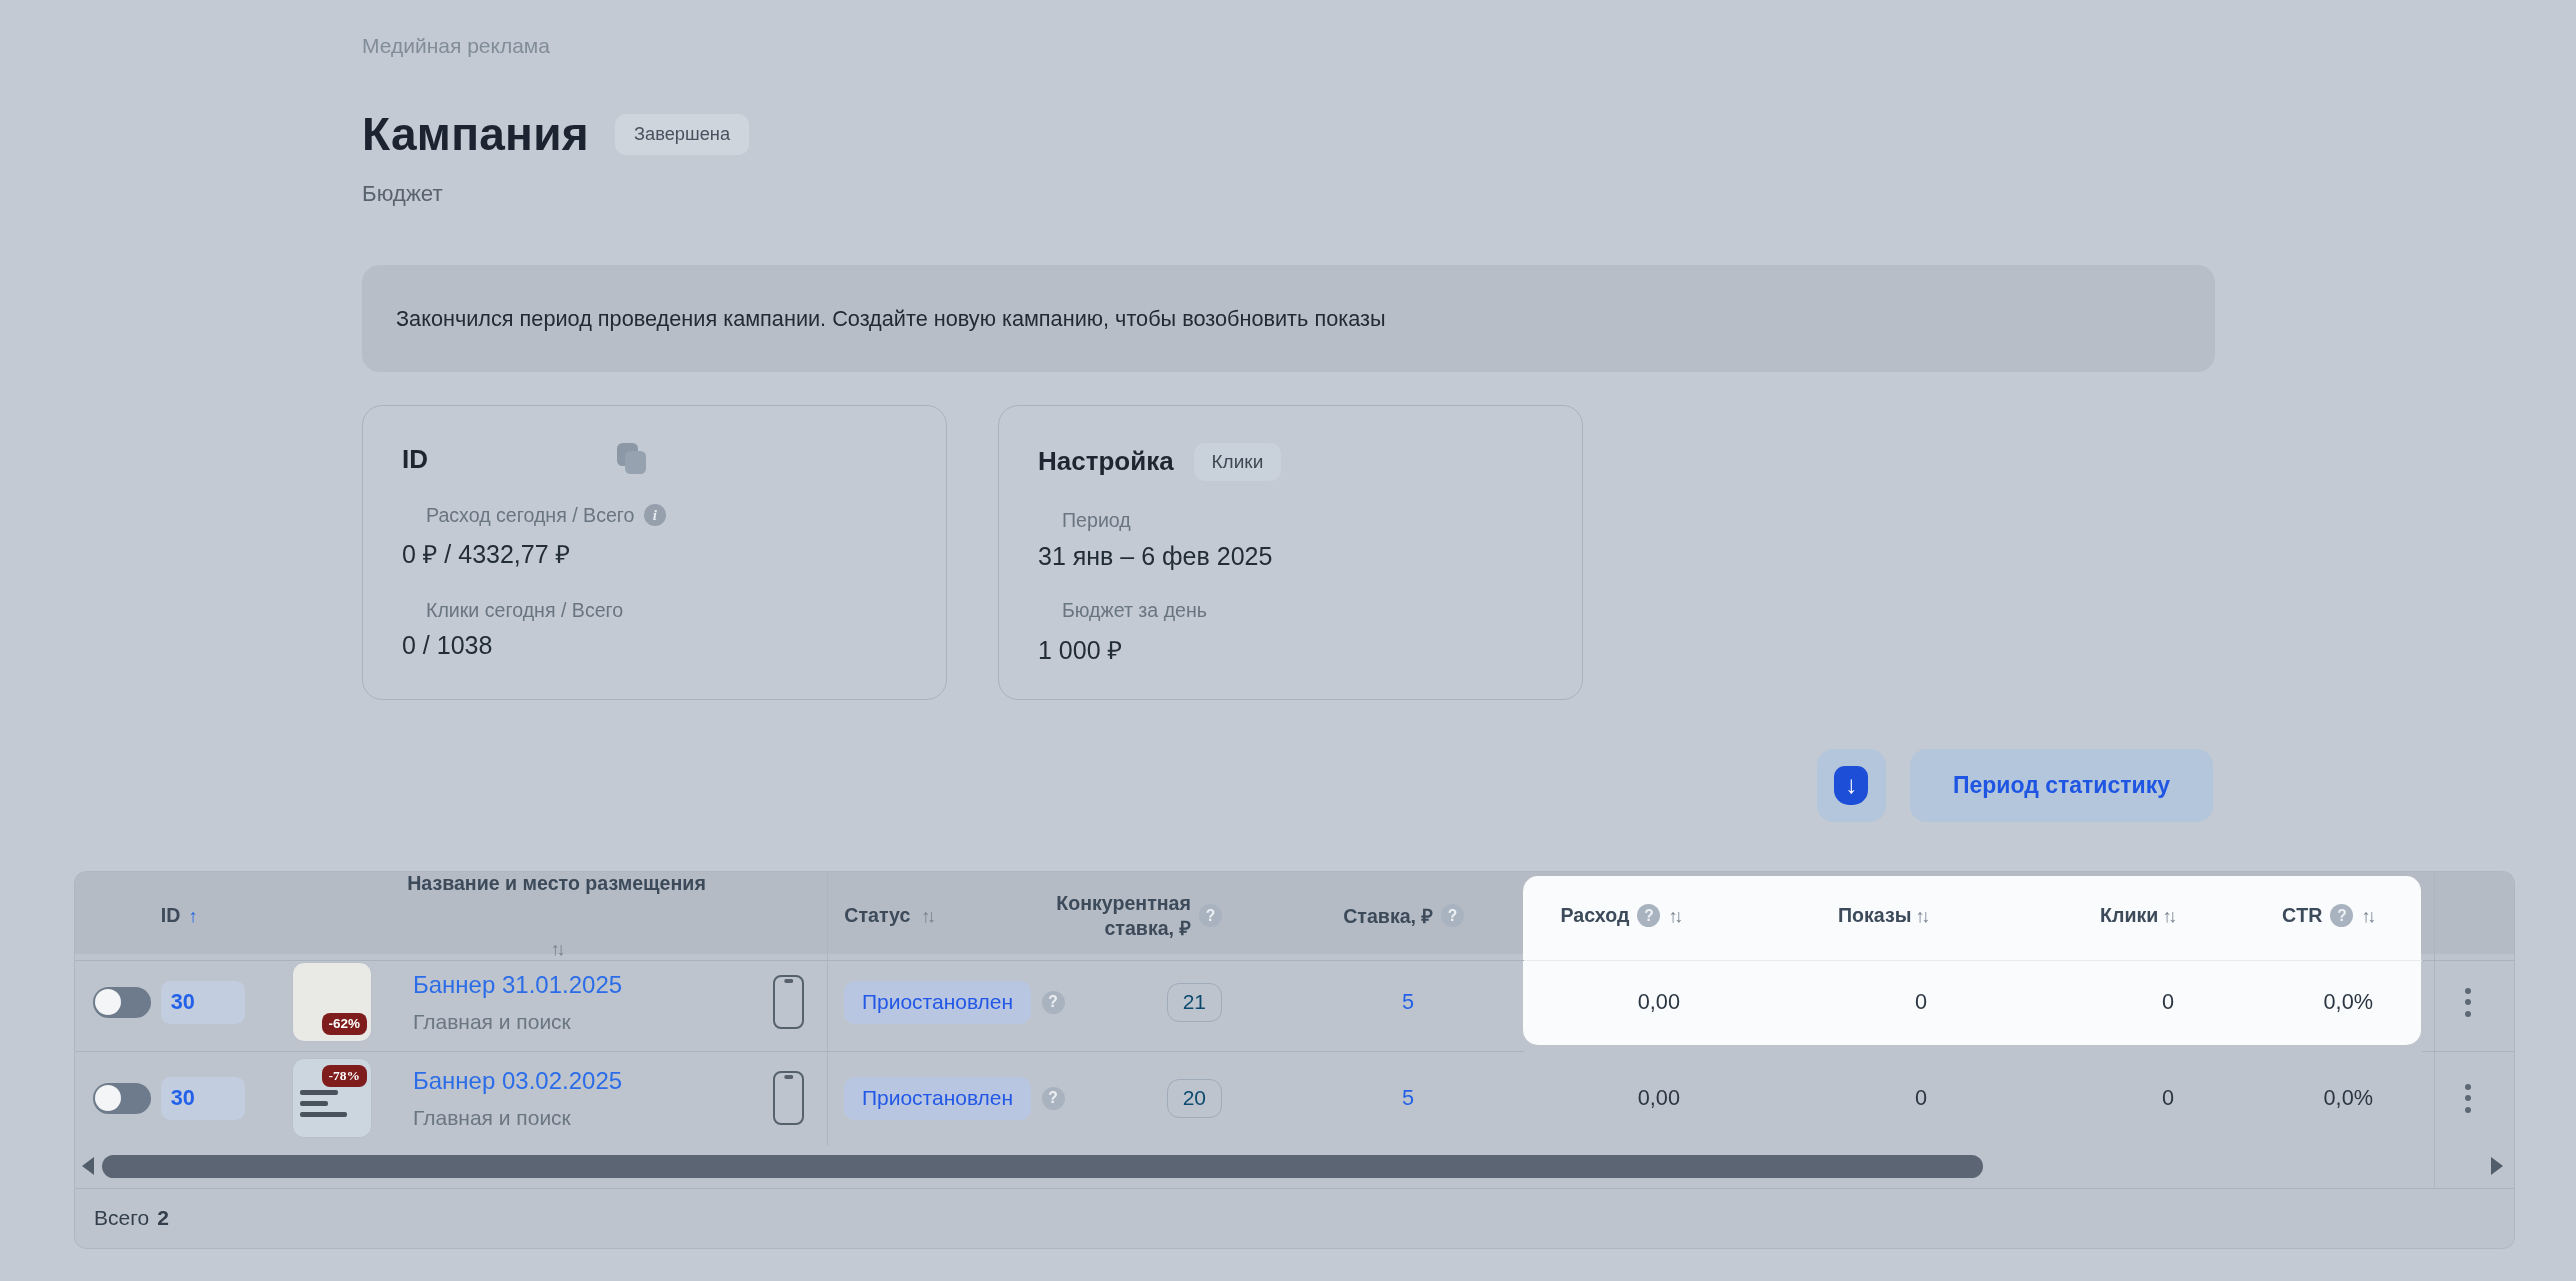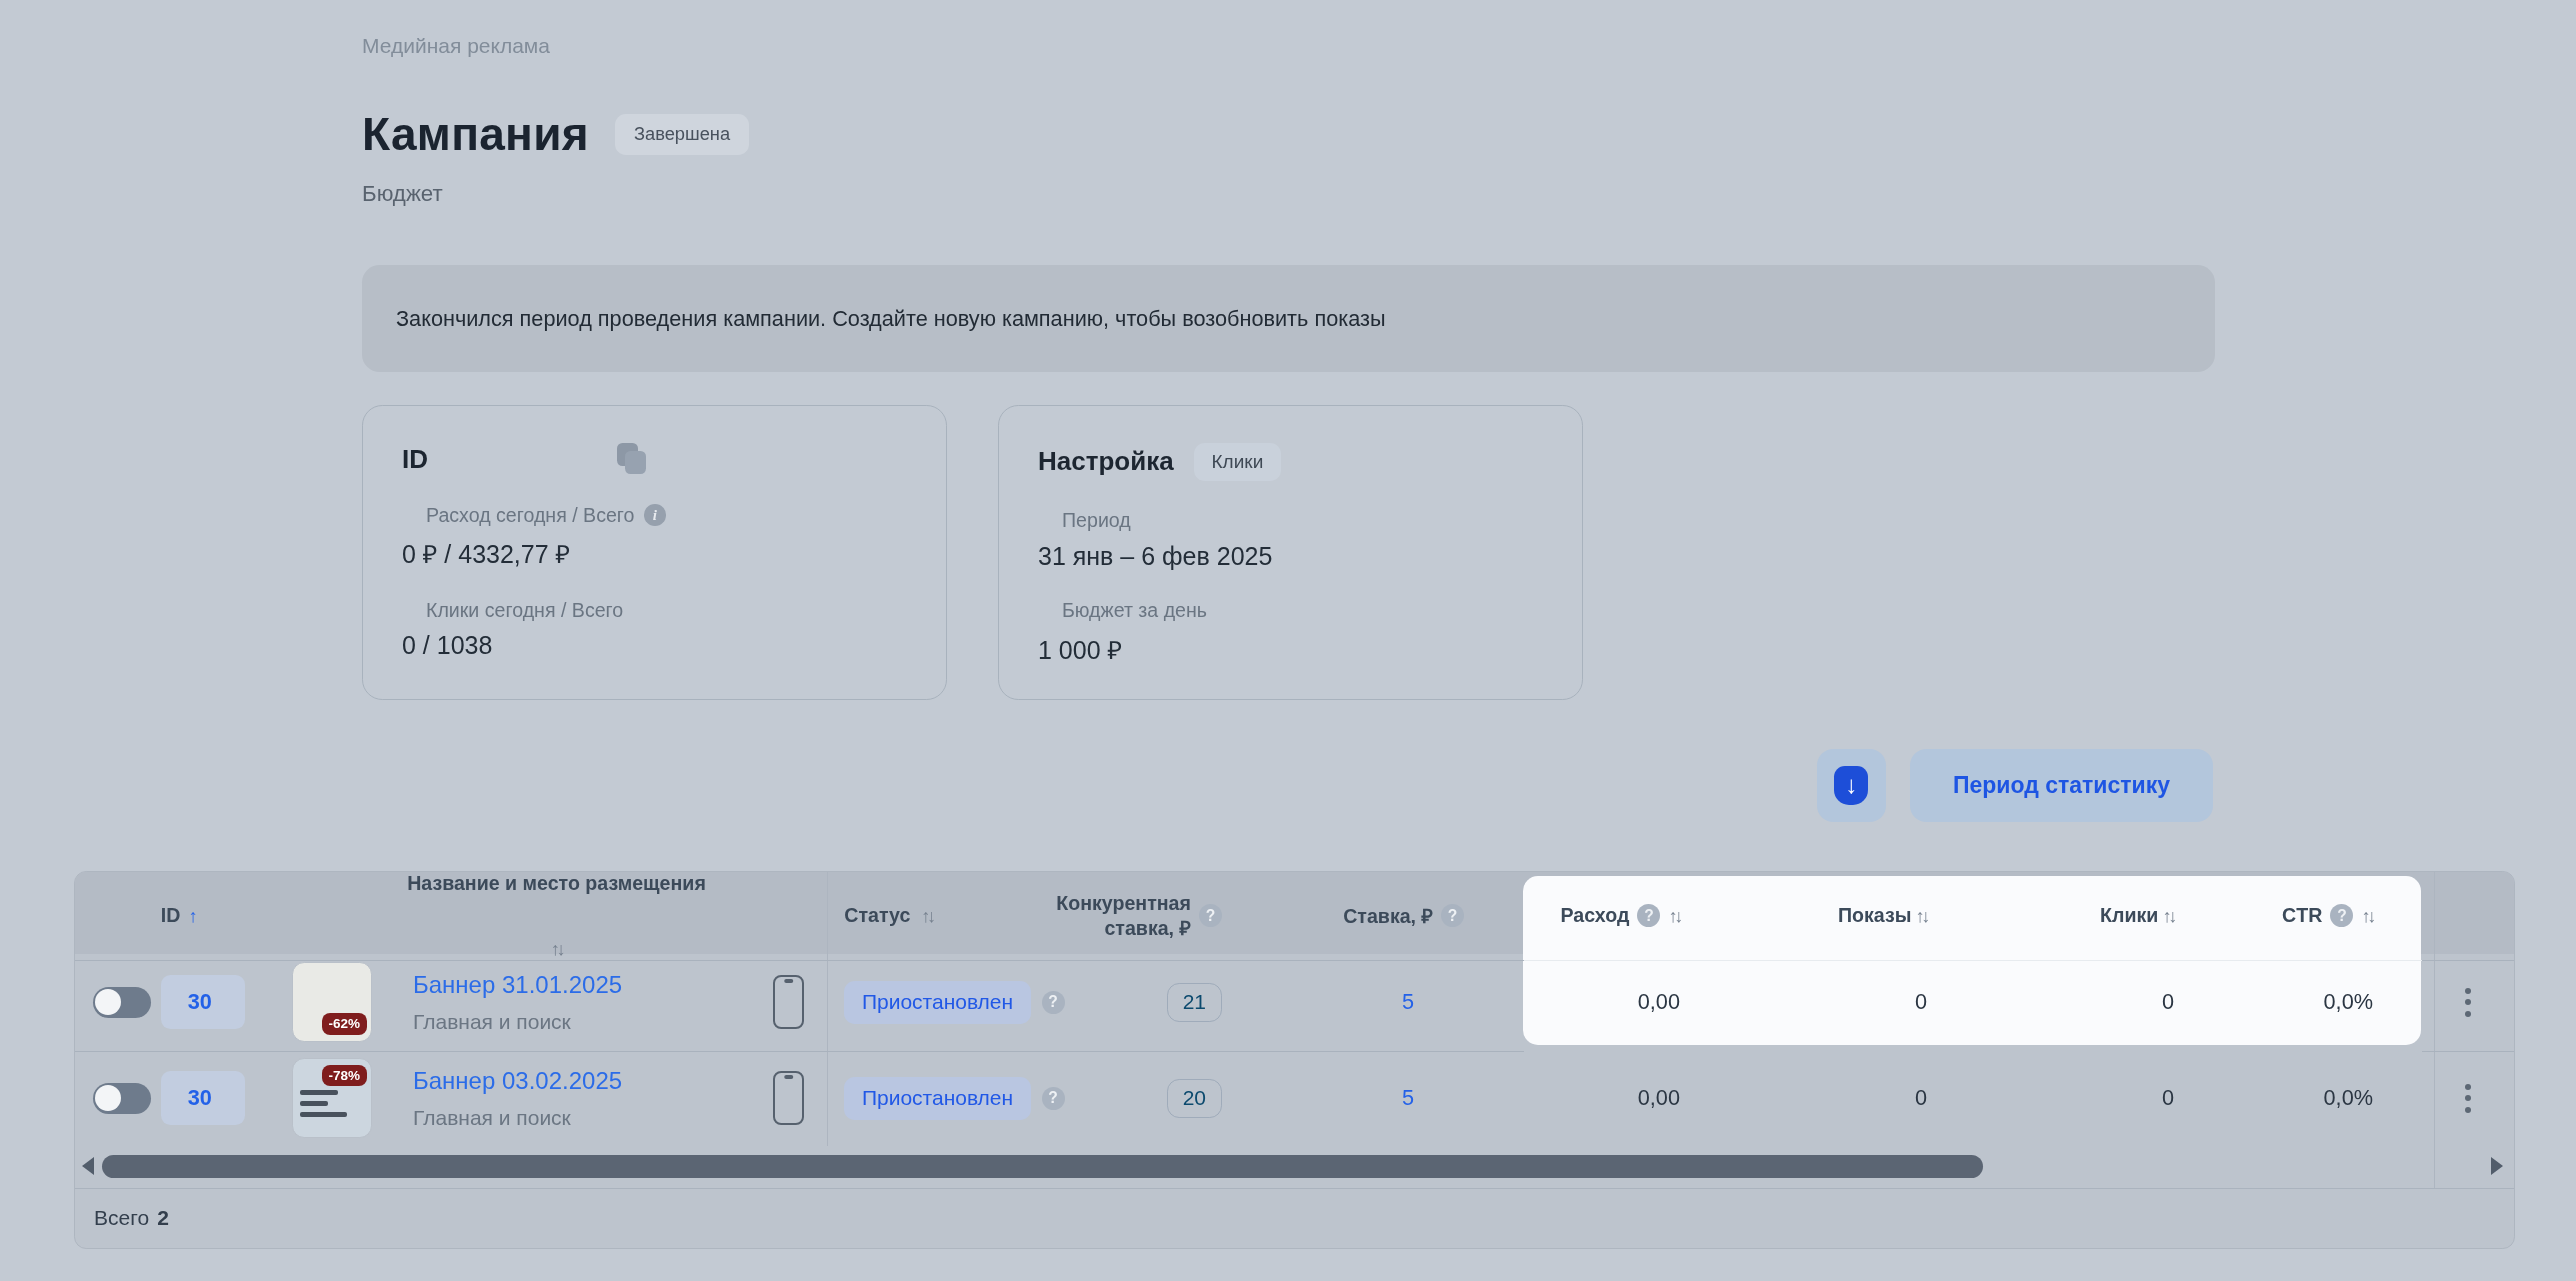--- a/index.html
+++ b/index.html
@@ -101,28 +101,28 @@
   .c-imp { justify-content:flex-end; padding-right:71px; gap:4.1px; }
   .c-clk { justify-content:flex-end; padding-right:68px; gap:4.1px; }
   .c-ctr { justify-content:flex-end; padding-right:49px; gap:8.1px; }
   .num { font-size:21.7px; color:#2b3643; }
   .num-blue { font-size:21.7px; color:#2361e8; }
   
   .c-toggle { padding-left:17.6px; }
   .toggle { width:58px; height:31px; background:#6e7b8c; border-radius:15.6px; position:relative; cursor:pointer; }
   .toggle .knob { position:absolute; left:2.7px; top:2.7px; width:26px; height:26px; background:#f3f5f7; border-radius:50%; }
   .id-pill {
-    width:84px; height:54px; background:#c2cde0; border-radius:9.5px;
-    display:flex; align-items:center; padding-left:27px;
+    width:84px; height:43px; background:#c2cde0; border-radius:9.5px;
+    display:flex; align-items:center; padding-left:10px;
     font-size:21.7px; font-weight:700; color:#2361e8;
   }
   .c-thumb { padding-left:6.8px; }
   .thumb { width:80px; height:80px; border-radius:12.2px; border:1.4px solid #b9c0c9; position:relative; }
   .thumb.t1 { background:#e9eae6; }
-  .thumb.t2 { background:#ccd6df; }
+  .thumb.t2 { background:#ccd6df;font-family:Liberation Serif, serif; }
   .thumb .disc-badge {
     position:absolute; background:#7f1d1d; color:#ffffff; font-size:13.5px; font-weight:700;
     padding:3.4px 6.8px; border-radius:8.1px;
   }
   .thumb.t1 .disc-badge { right:4.1px; bottom:6.8px; }
   .thumb.t2 .disc-badge { right:4.1px; top:5.4px; }
   .thumb .tx { position:absolute; left:6.8px; height:4.7px; background:#49525d; border-radius:2px; }
   .c-name { flex-direction:column; align-items:flex-start !important; justify-content:center; padding-left:23px; gap:10.8px; }
   .row-link { font-size:24px; color:#2b6ce8; cursor:pointer; text-decoration:none; }
   .row-sub { font-size:21px; color:#6b7683; }

